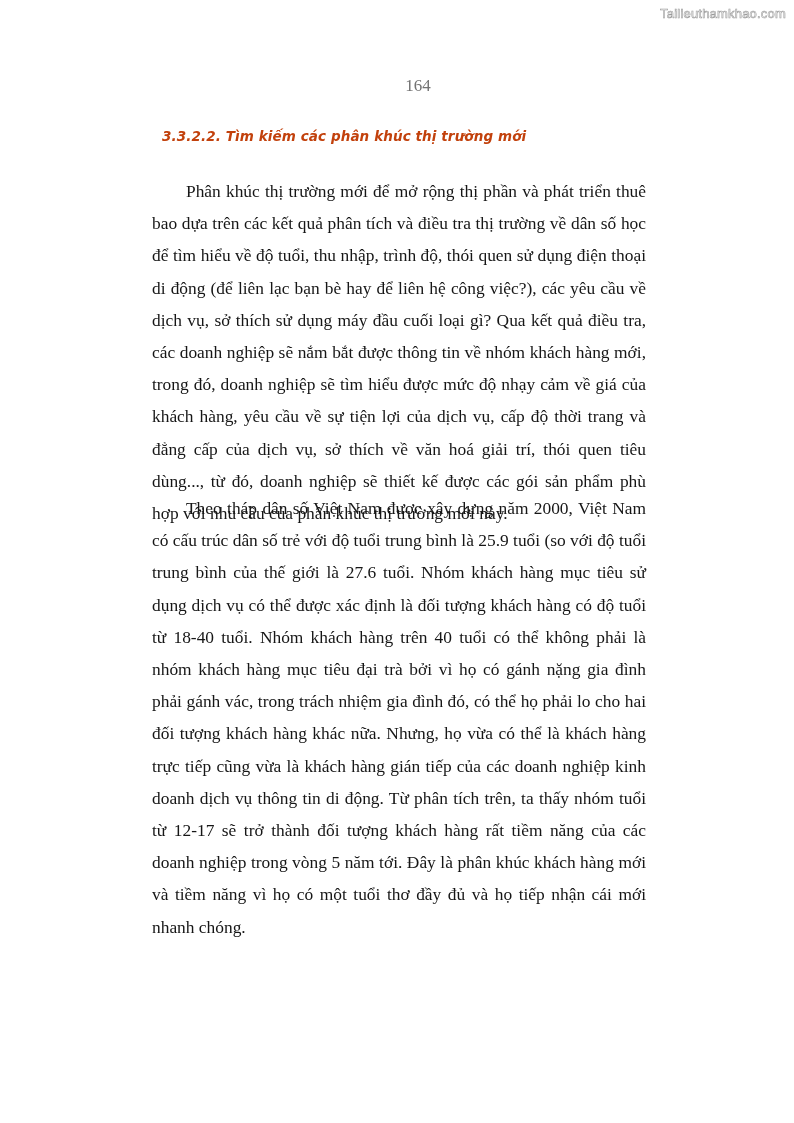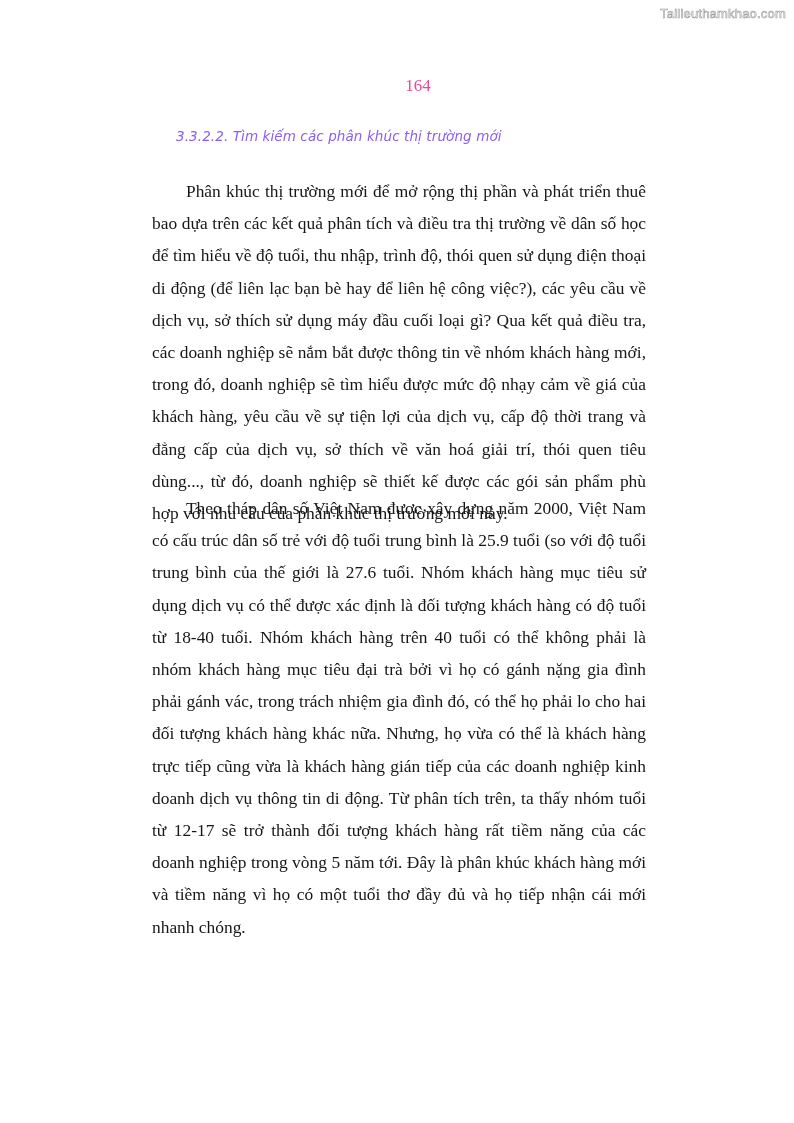--- a/index.html
+++ b/index.html
@@ -5,26 +5,26 @@
   html, body { margin: 0; padding: 0; background: #ffffff; }
   body { width: 794px; height: 1123px; position: relative; overflow: hidden; }
   .watermark {
     position: absolute; top: 6px; right: 8px;
     font-family: "Liberation Sans", sans-serif; font-size: 13px;
     color: #ffffff; -webkit-text-stroke: 0.6px #9a9a9a; letter-spacing: 0.2px; text-align: right;
   }
   .page-number {
     position: absolute; top: 76px; left: 0; width: 100%;
     text-align: center; padding-left: 42px; box-sizing: border-box;
-    font-family: "Liberation Serif", serif; font-size: 17px; color: #ec4899;
+    font-family: "Liberation Serif", serif; font-size: 17px; color: #737373;
   }
   .section-heading {
-    position: absolute; top: 128px; left: 176px;
+    position: absolute; top: 128px; left: 162px;
     font-family: "DejaVu Sans", sans-serif; font-size: 13.5px;
-    font-weight: normal; font-style: italic; color: #8b5cf6; letter-spacing: 0.1px;
+    font-weight: bold; font-style: italic; color: #c2410c; letter-spacing: 0.1px;
   }
   .body-text {
     position: absolute; left: 140px; width: 518px;
     font-family: "Liberation Serif", serif; font-size: 17.4px; line-height: 32.2px;
     color: #161616; text-align: justify;
   }
   .body-text p { margin: 12px; text-indent: 34px; text-align: justify; }
   #para1 { top: 163px; }
   #para2 { top: 480px; font-family: Liberation Serif, serif; }
 </style>

